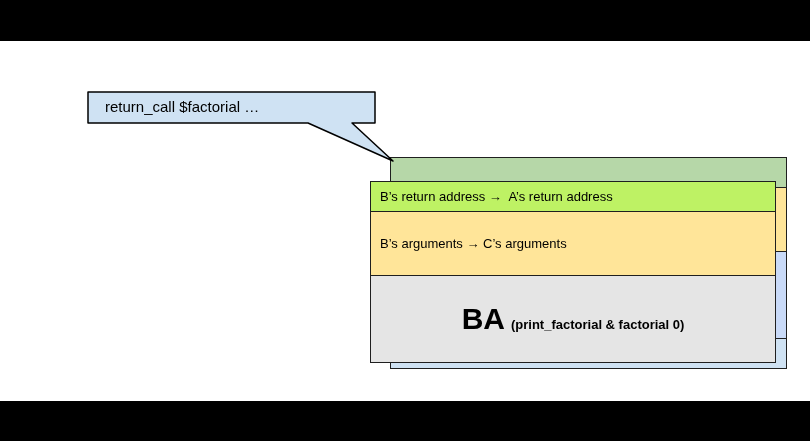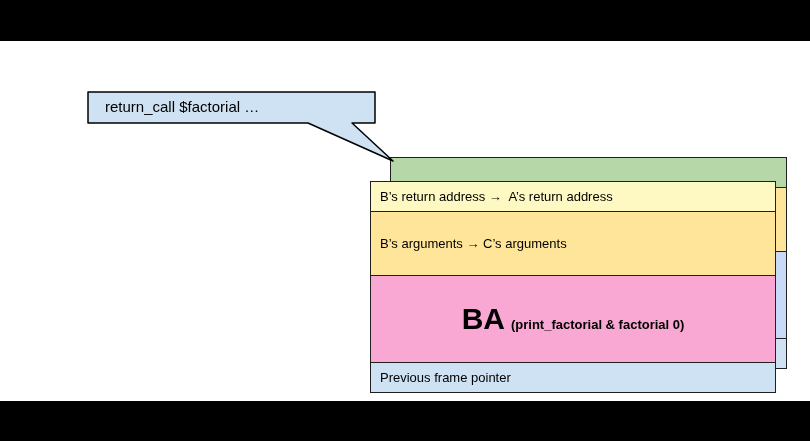--- a/index.html
+++ b/index.html
@@ -39,23 +39,23 @@
   .card .row + .row { margin-top: -1px; }
 
   .back-card  { left: 390px; top: 157px; width: 397px; }
   .front-card { left: 370px; top: 181px; width: 406px; }
 
   .h-ret  { height: 31px; }
   .h-args { height: 65px; }
   .h-loc  { height: 88px; }
   .h-fp   { height: 31px; }
 
-  .front-card .row-ret  { background: #fef9c3; }
+  .front-card .row-ret  { background: #bef264; }
   .front-card .row-args { background: #ffe599; }
-  .front-card .row-loc  { background: #f9a8d4; }
+  .front-card .row-loc  { background: #e5e5e5; }
   .front-card .row-fp   { background: #cfe2f3; }
 
   .back-card .row-ret  { background: #b6d7a8; }
   .back-card .row-args { background: #ffe599; }
   .back-card .row-loc  { background: #c9daf8; }
   .back-card .row-fp   { background: #cfe2f3; }
 
   .front-card .text-row {
     display: flex;
     align-items: center;
@@ -93,21 +93,18 @@
 <div class="card front-card">
   <div class="row row-ret h-ret text-row">
     <span>B’s return address →  A’s return address</span>
   </div>
   <div class="row row-args h-args text-row">
     <span>B’s arguments → C’s arguments</span>
   </div>
   <div class="row row-loc h-loc">
     <span class="locals-big">BA</span><span class="locals-small">(print_factorial &amp; factorial 0)</span>
   </div>
-  <div class="row row-fp h-fp text-row">
-    <span>Previous frame pointer</span>
-  </div>
 </div>
 
 <svg class="callout-svg" viewBox="0 0 810 441">
   <path d="M88,92 L375,92 L375,123 L352,123 L393,161 L308,123 L88,123 Z" fill="#cfe2f3" stroke="#000000" stroke-width="1.5" stroke-linejoin="round"></path>
 </svg>
 <div class="callout-label">return_call $factorial …</div>
 
 </body></html>

